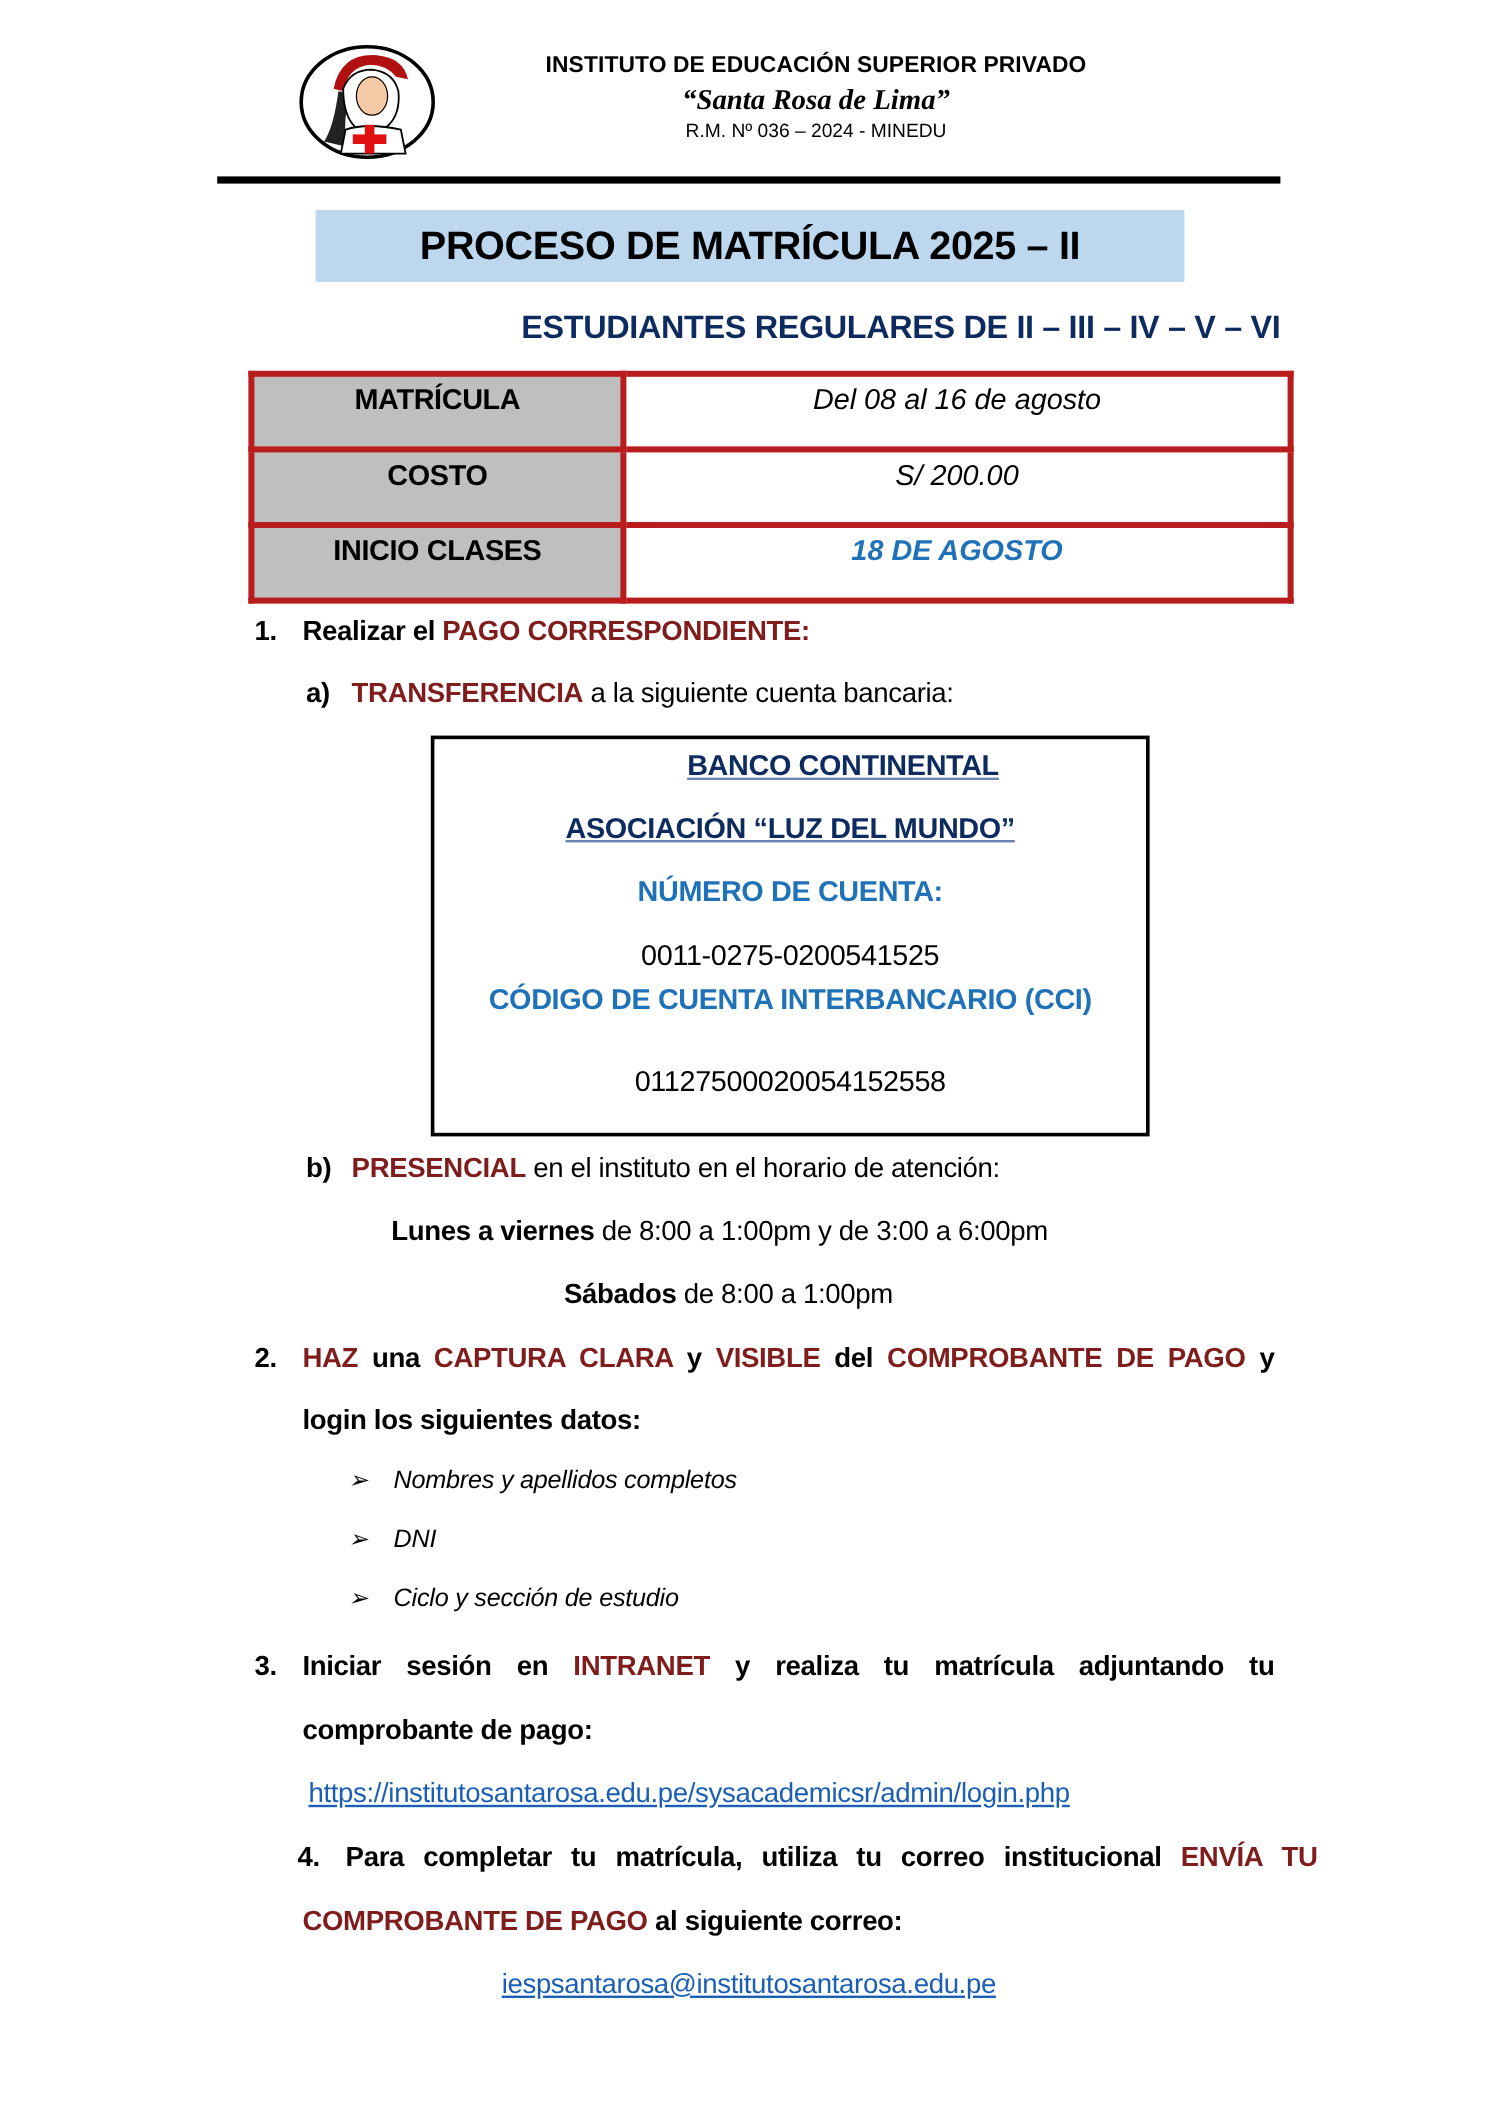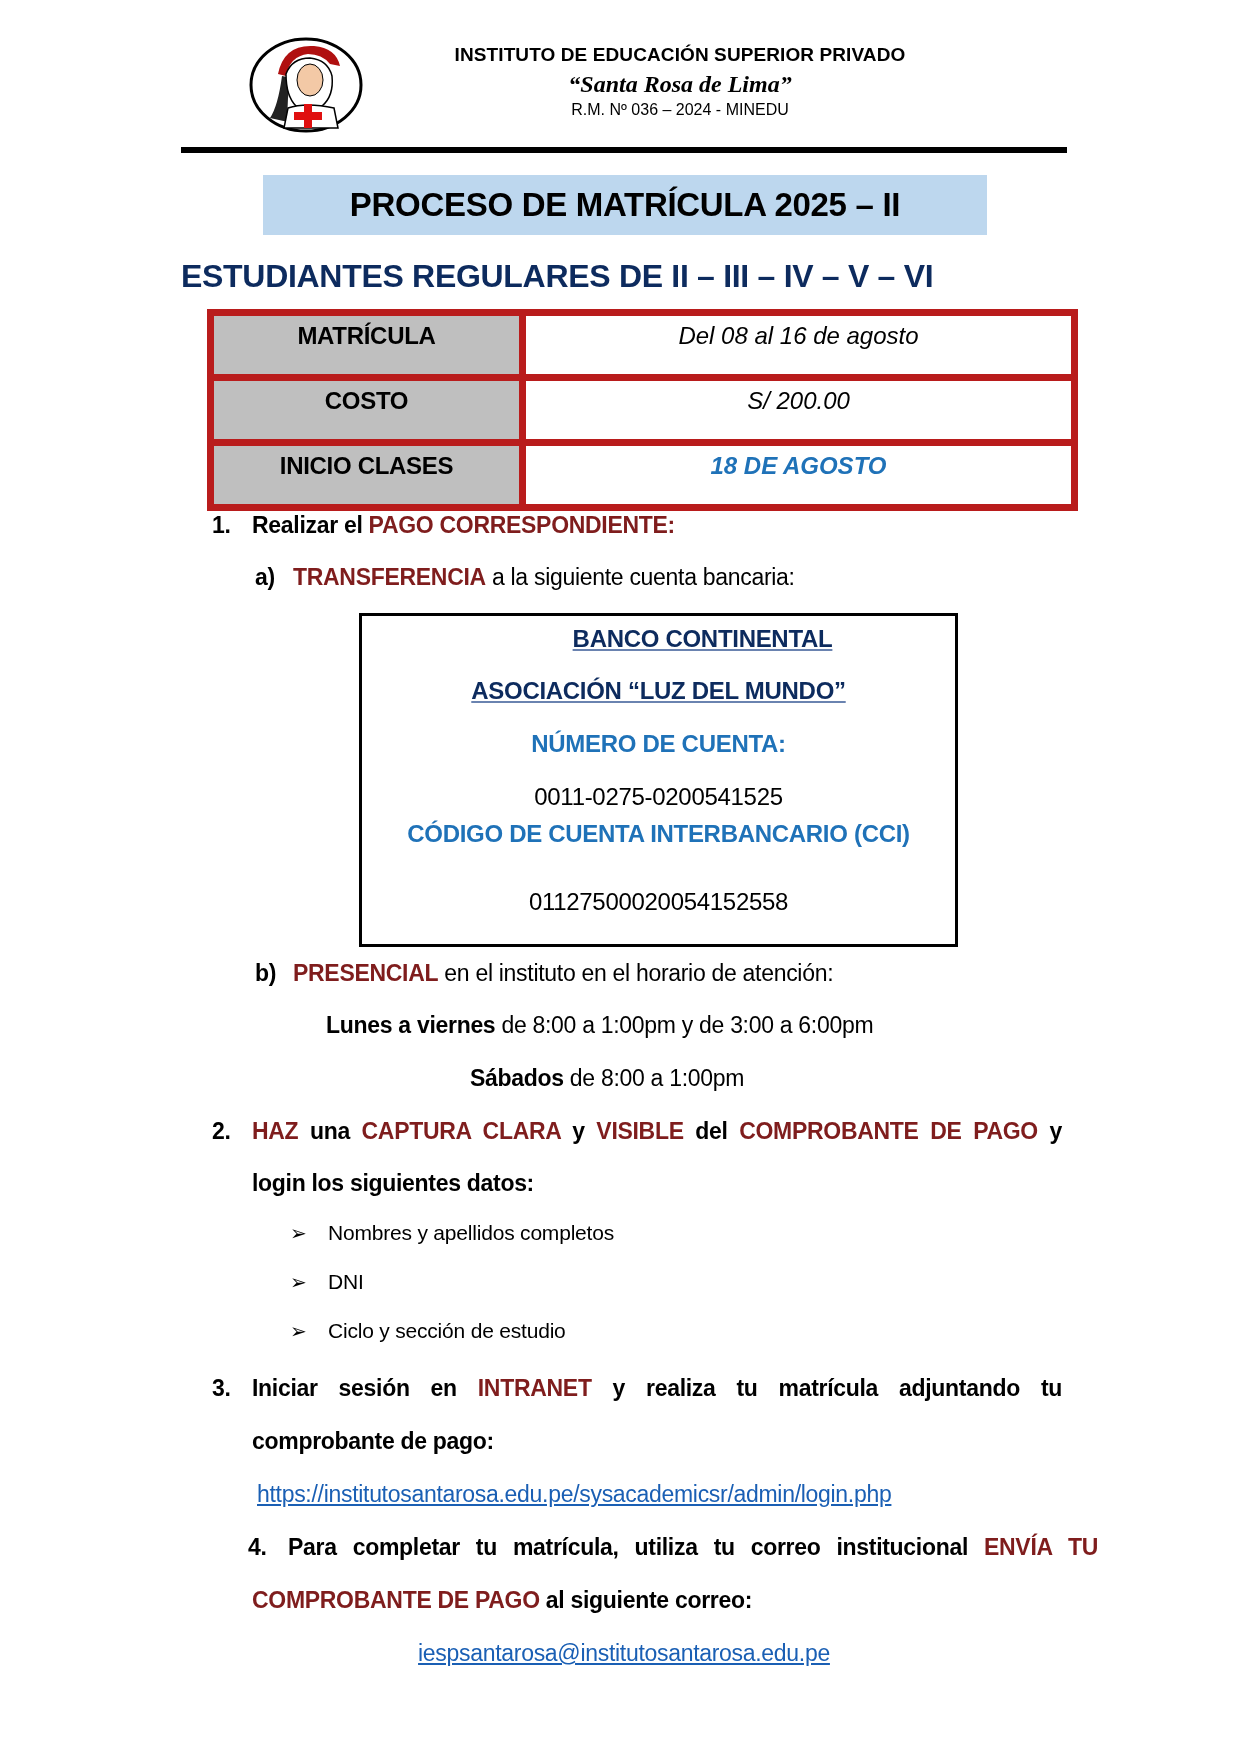--- a/index.html
+++ b/index.html
@@ -13,45 +13,45 @@
                font-size: 19px; font-weight: bold; letter-spacing: 0.1px; }
   .hdr-line2 { left: 380px; width: 600px; top: 71px; text-align: center;
                font-family: "Liberation Serif", serif; font-style: italic; font-weight: bold; font-size: 24px; }
   .hdr-line3 { left: 380px; width: 600px; top: 101px; text-align: center; font-size: 16px; }
   .rule { left: 181px; top: 147px; width: 886px; height: 6px; background: #000; }
 
   
   .banner { left: 263px; top: 175px; width: 724px; height: 60px; background: #bdd7ee;
             display: flex; align-items: center; justify-content: center; }
   .banner span { font-size: 33px; font-weight: bold; letter-spacing: -0.3px; }
-  .subtitle { left: 181px; width: 886px; top: 258px; text-align: left;
-              font-size: 32px; font-weight: bold; color: #0d2b5e; letter-spacing: -0.3px; }
+  .subtitle { left: 181px; width: 886px; top: 258px; text-align: right;
+              font-size: 27px; font-weight: bold; color: #0d2b5e; letter-spacing: -0.3px; }
 
   
   .info-table { left: 207px; top: 309px; width: 871px; border-collapse: collapse; }
-  .info-table td { border: 7px solid #b91c1c; height: 51px; vertical-align: top;
+  .info-table td { border: 5px solid #b91c1c; height: 51px; vertical-align: top;
                    padding-top: 6px; font-size: 24px; text-align: center; }
   .info-table td.k { background: #bfbfbf; width: 303px; font-weight: bold; letter-spacing: -0.3px; }
   .info-table td.v { background: #fff; font-style: italic; }
   .info-table td.hl { color: #1f72b8; font-weight: bold; }
 
   
   .line { font-size: 23px; white-space: nowrap; letter-spacing: -0.3px; }
   .b { font-weight: bold; }
   .red { color: #7f1d1d; font-weight: bold; }
   .num { display: inline-block; width: 40px; font-weight: bold; }
   .letter { display: inline-block; width: 38px; font-weight: bold; }
 
   
   .bank { left: 359px; top: 613px; width: 593px; height: 328px; border: 3px solid #000; }
   .bank .row { position: absolute; left: 0; width: 100%; text-align: center; font-size: 24px; letter-spacing: -0.3px; }
   .navy-u { color: #0d2b5e; font-weight: bold; text-decoration: underline; text-decoration-color: #6a83b0; }
   .blue-b { color: #1f72b8; font-weight: bold; }
 
-  .bullet { font-size: 21px; letter-spacing: -0.2px; }
+  .bullet { font-size: 21px; letter-spacing: -0.2px; font-style: italic; }
   .bullet .arr { display: inline-block; width: 38px; font-size: 20px; }
 
   .justify { text-align: justify; text-align-last: justify; }
   a.link { color: #1a5fb4; text-decoration: underline; }
 </style>
 </head>
 <body>
 
 <div class="abs logo">
   <svg width="116" height="98" viewBox="0 0 116 98">

